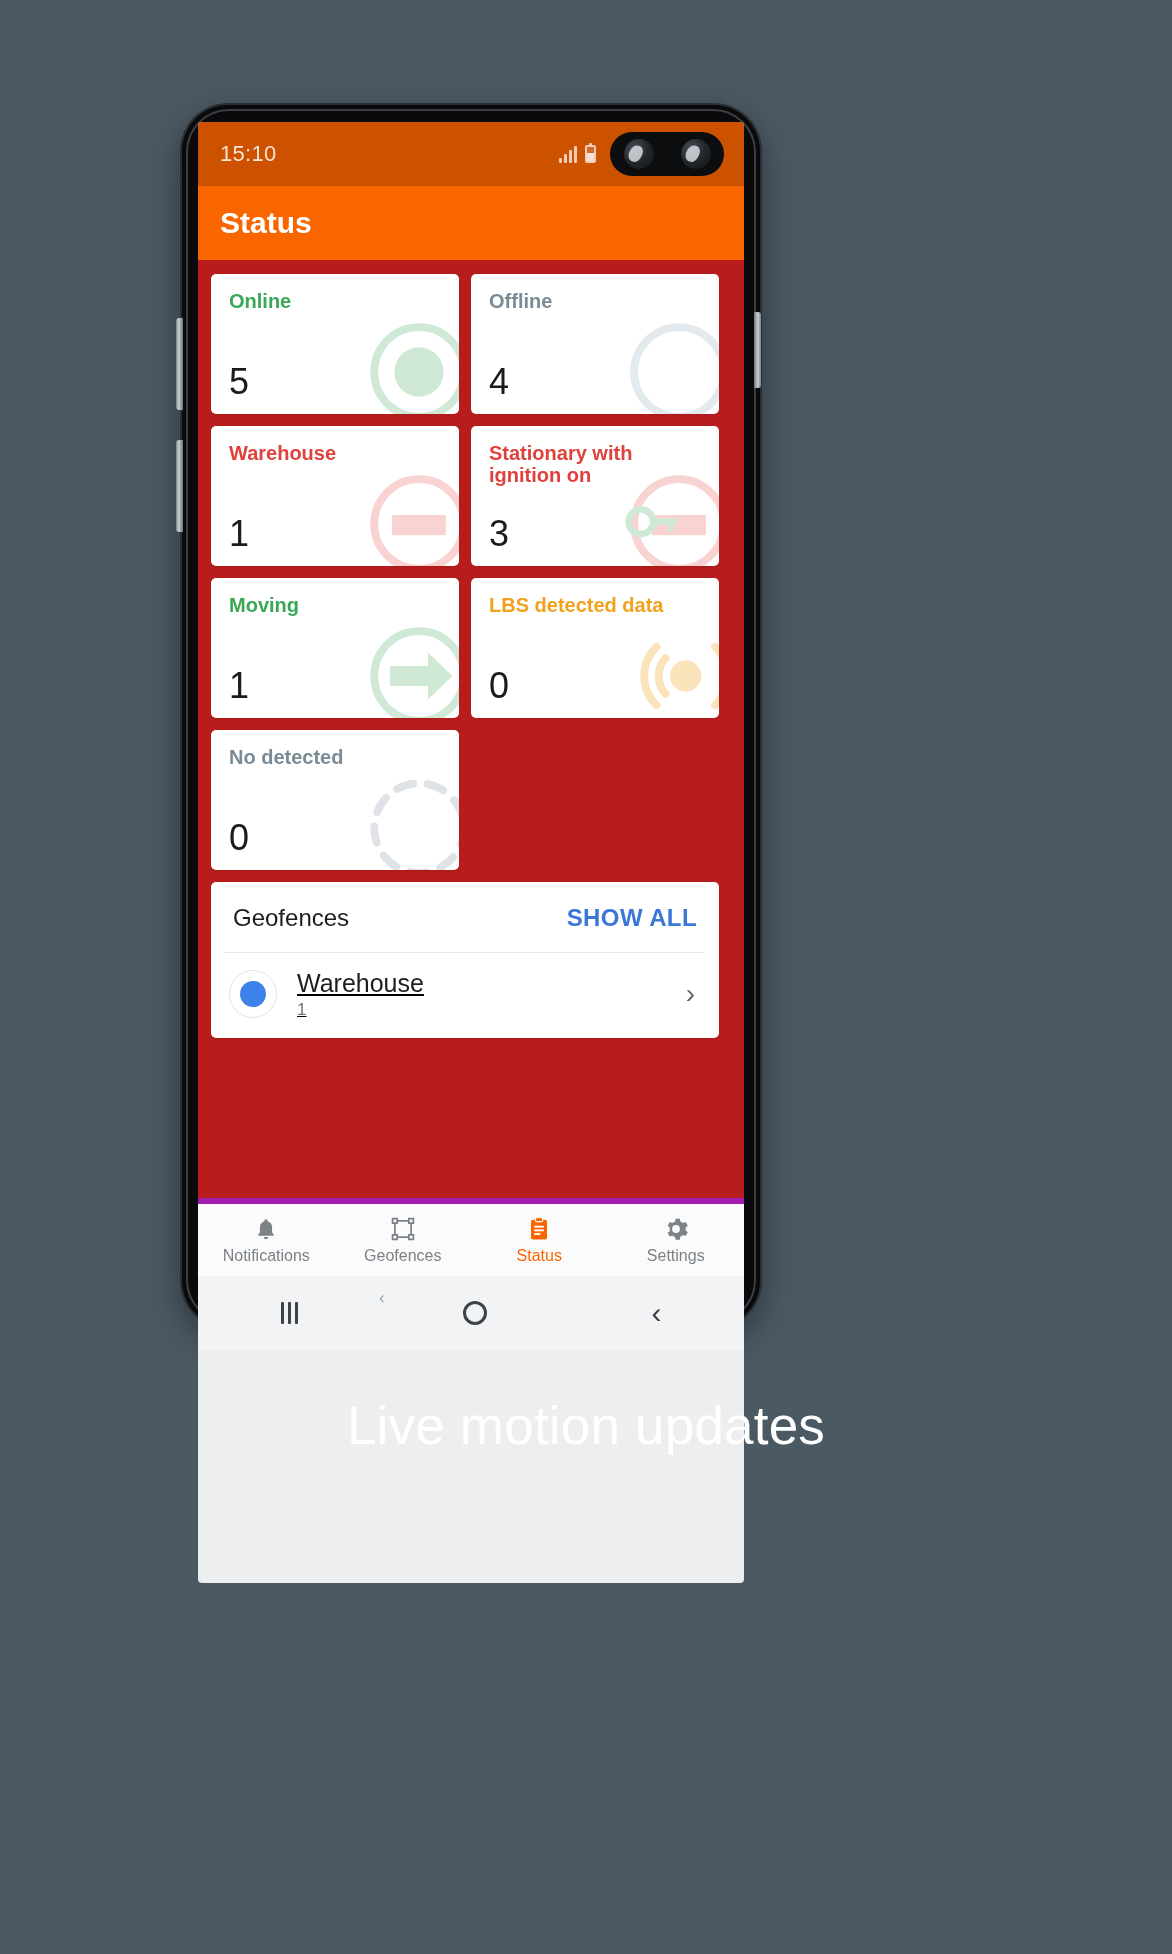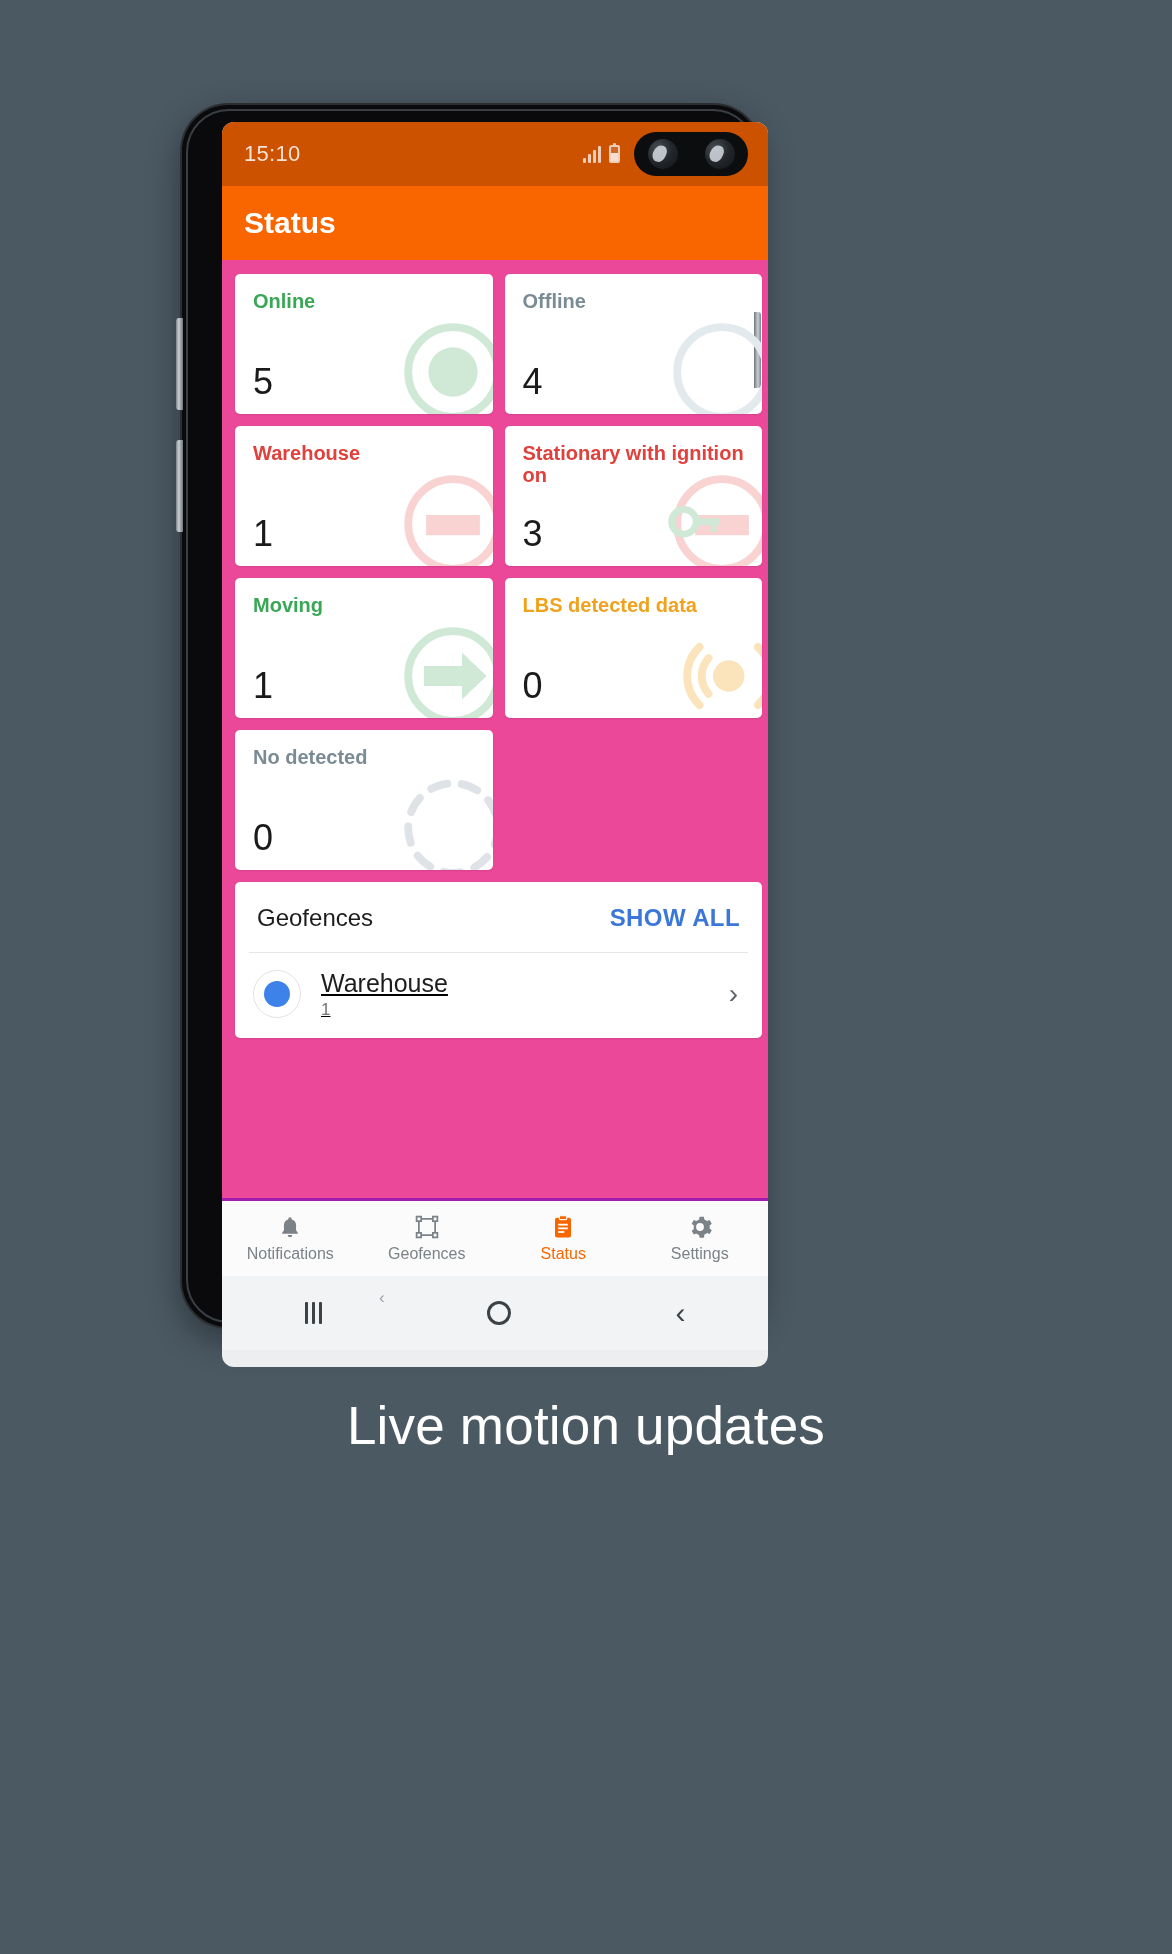--- a/index.html
+++ b/index.html
@@ -19,24 +19,23 @@
     border-radius: 46px;
     box-shadow: 0 0 0 2px #2b2f33, 0 12px 34px rgba(0,0,0,.42);
   }
   .phone-frame::before {
     content: ""; position: absolute; inset: 4px;
     border-radius: 43px; border: 2px solid #3a3f44;
     pointer-events: none;
   }
   .phone-screen {
     position: absolute; left: 16px; top: 17px;
-    width: 546px; height: 1245px;
-    border-radius: 12px; overflow: hidden;
+    width: 546px; height: 1461px;
+    border-radius: 4px; overflow: hidden;
     background: #eceef0;
-    margin-left: 24px;
   }
   
   .btn-side {
     position: absolute; left: 176px; width: 7px;
     background: linear-gradient(90deg,#7d848a,#c9cfd4 40%,#6e757b);
     border-radius: 3px 0 0 3px;
   }
   .btn-vol-up   { top: 318px;  height: 92px; }
   .btn-vol-down { top: 440px;  height: 92px; }
   .btn-power-r {
@@ -98,22 +97,22 @@
 
   
   .appbar {
     height: 74px; background: #f96600; display: flex; align-items: center;
     padding: 0 22px;
   }
   .appbar-title { color: #fff; font-size: 30px; font-weight: bold; }
 
   
   .app-body {
-    height: 938px; background: #ec4899; overflow: hidden;
-    padding: 8px 0 0 7px;
+    height: 938px; background: #b91c1c; overflow: hidden;
+    padding: 8px 19px 0 7px;
   }
   .grid { display: flex; flex-wrap: wrap; }
   .cell { width: 50%; padding: 6px; }
   .stat-card {
     position: relative; background: #fff; border-radius: 5px;
     height: 140px; padding: 16px 18px; overflow: hidden;
     box-shadow: 0 1px 2px rgba(0,0,0,.10);
   }
   .stat-label { font-size: 20px; font-weight: bold; line-height: 1.12; position: relative; z-index: 2; }
   .stat-value {
@@ -140,21 +139,21 @@
     display: flex; align-items: center; justify-content: center; flex: none;
   }
   .geo-dot { width: 26px; height: 26px; border-radius: 50%; background: #3d82e8; }
   .geo-text { margin-left: 20px; flex: 1; text-decoration: underline; }
   .geo-name { font-size: 25px; color: #1d1d1d; line-height: 1.15; }
   .geo-count { font-size: 17px; color: #6f7478; margin-top: 2px; }
   .geo-chev { color: #5d6367; font-size: 28px; font-weight: 300; padding-right: 6px; }
 
   
   .bottomnav {
-    height: 78px; background: #fbfbfc; border-top: 3px solid #a21caf;
+    height: 78px; background: #fbfbfc; border-top: 6px solid #a21caf;
     display: flex; align-items: center;
   }
   .nav-item {
     flex: 1; display: flex; flex-direction: column;
     align-items: center; justify-content: center; gap: 5px;
   }
   .nav-label { font-size: 16px; color: #7b8288; }
   .nav-item.active .nav-label { color: #f96600; }
   .nav-icon { width: 26px; height: 26px; display: block; }
 

